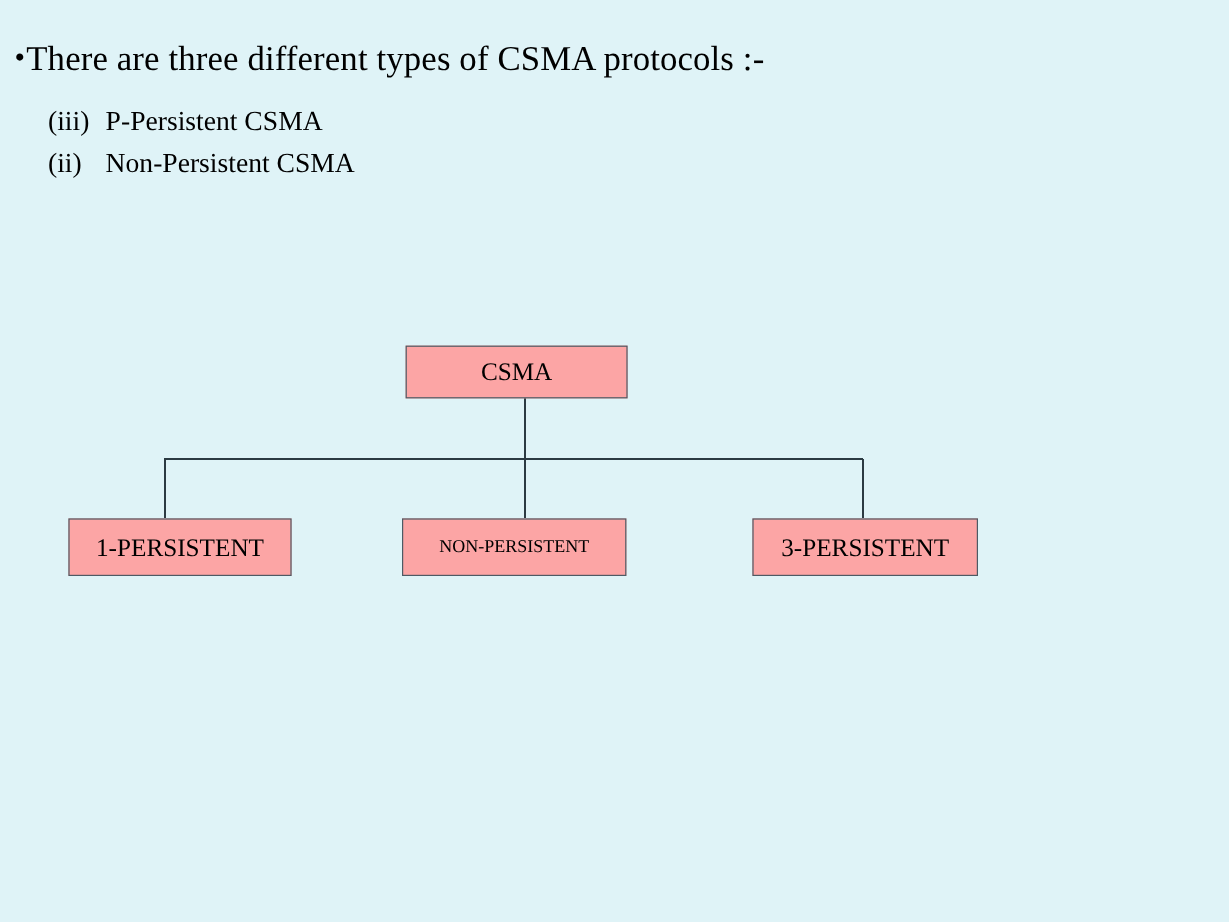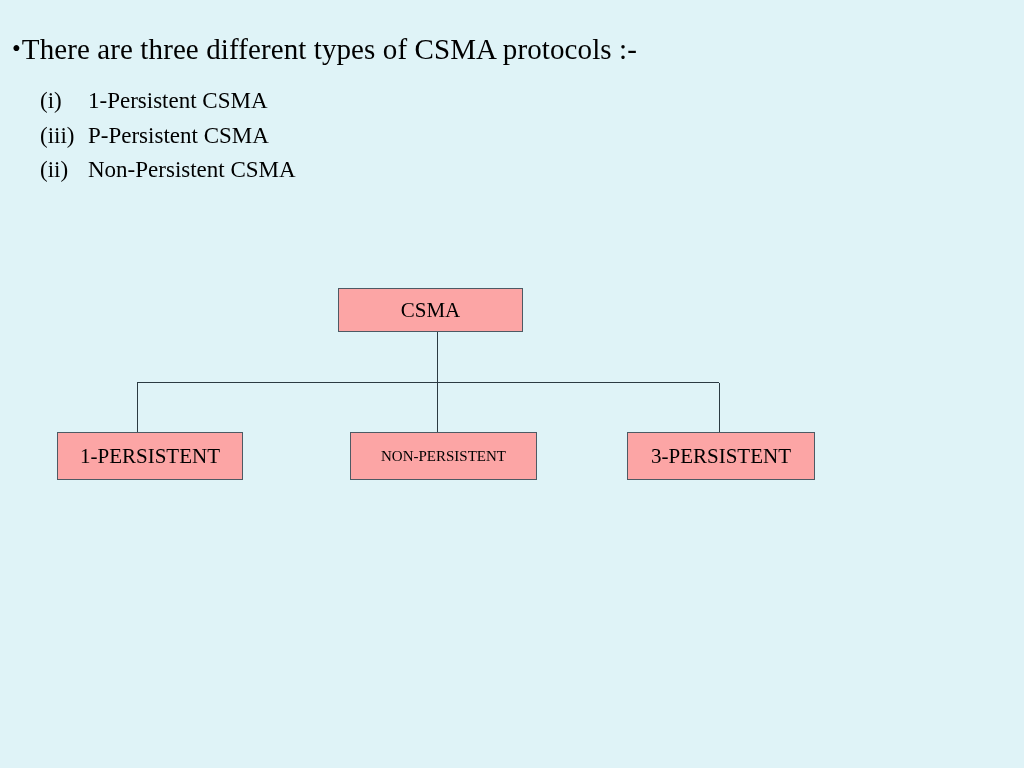--- a/index.html
+++ b/index.html
@@ -103,21 +103,20 @@
     height: 48px;
     font-size: 21px;
     justify-content: center;
   }
   .node-leaf-2 {
     left: 335px;
     top: 432px;
     width: 187px;
     height: 48px;
     font-size: 15px;
-    margin-left: 15px;
   }
   .node-leaf-3 {
     left: 627px;
     top: 432px;
     width: 188px;
     height: 48px;
     font-size: 21px;
   }
 
   .connectors {
@@ -134,23 +133,20 @@
 
 <div class="slide">
 
   <div class="text-block">
 
     <div class="headline">
       <span class="bullet">•</span><span>There are three different types of CSMA protocols :-</span>
     </div>
 
     <div class="sublist">
-      <span class="li">
-        <span class="marker">(i)</span><span>1-Persistent CSMA</span>
-      </span>
       <span class="li">
         <span class="marker">(iii)</span><span>P-Persistent CSMA</span>
       </span>
       <span class="li">
         <span class="marker">(ii)</span><span>Non-Persistent CSMA</span>
       </span>
     </div>
 
   </div>
 

